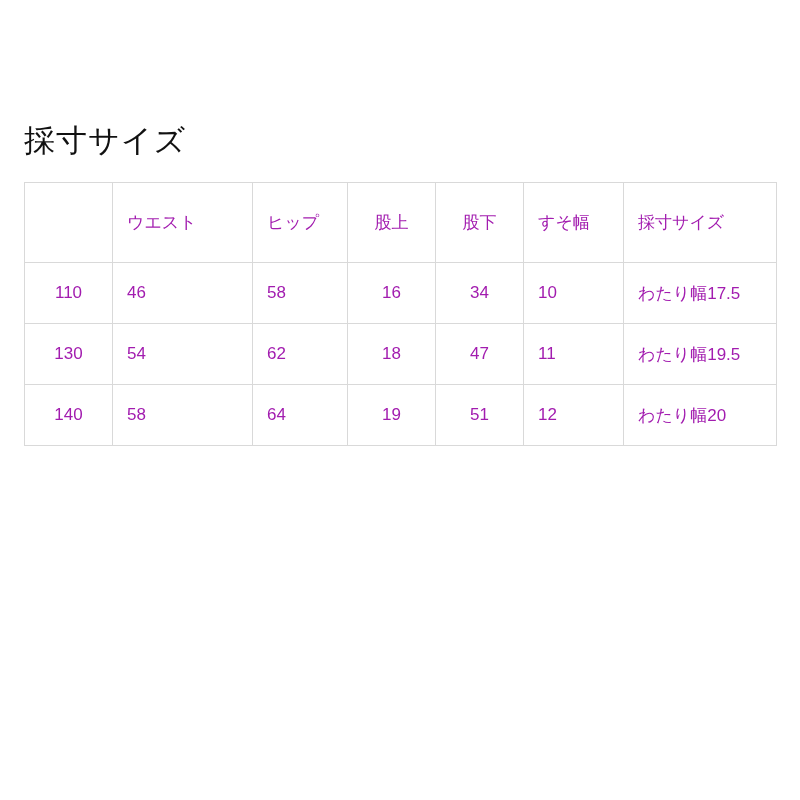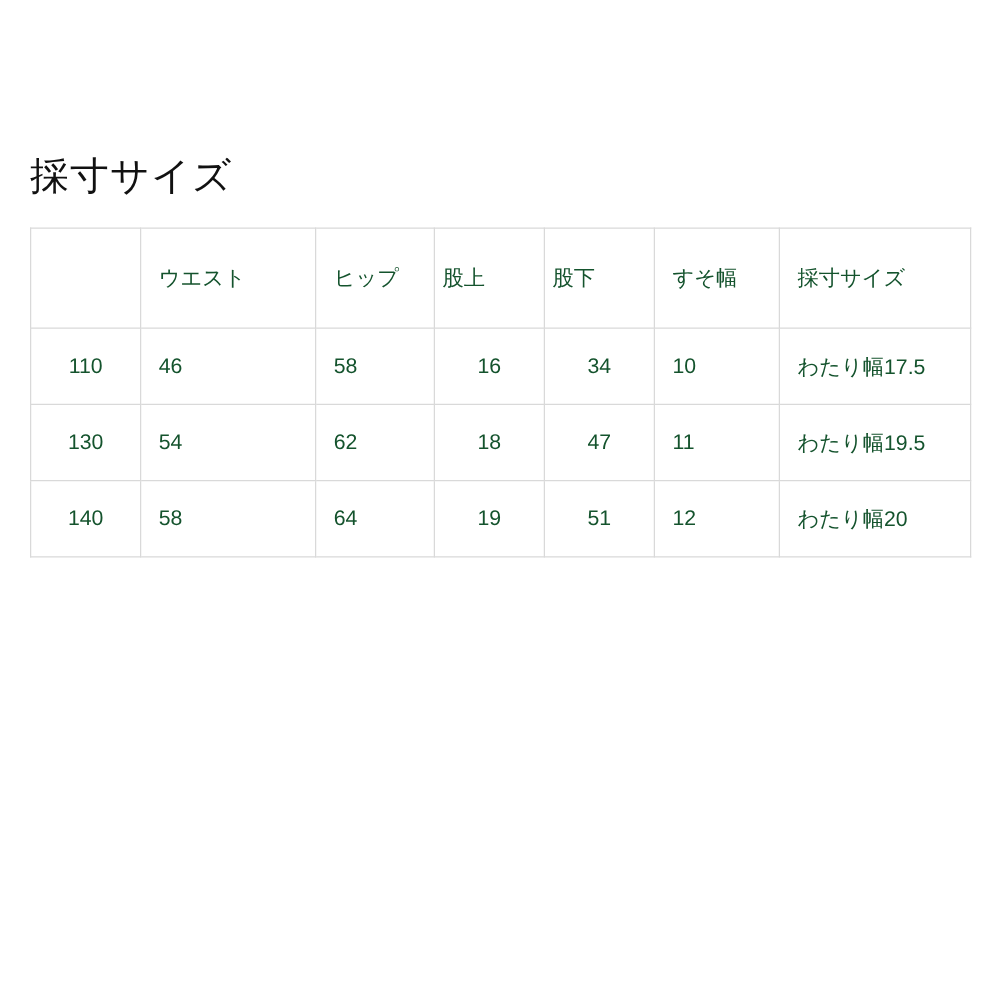--- a/index.html
+++ b/index.html
@@ -32,21 +32,21 @@
     line-height: 1.2;
   }
   .size-table {
     position: absolute;
     left: 24px;
     top: 182px;
     width: 752px;
     border-collapse: collapse;
     table-layout: fixed;
     font-size: 17px;
-    color: #14532d;
+    color: #a21caf;
   }
   .size-table td, .size-table th {
     border: 1px solid #d9d9d9;
     padding: 0 14px;
     height: 61px;
     font-weight: 400;
     text-align: left;
     vertical-align: middle;
     box-sizing: border-box;
   }
@@ -63,20 +63,21 @@
 
   .size-table td.rowhead {
     text-align: center;
     padding: 0 8px;
   }
   .size-table td.num-center {
     text-align: center;
     padding: 0 8px;
   }
   .size-table th.center {
+    text-align: center;
     padding: 12px 6px;
   }
   .note {
     position: absolute;
     left: 24px;
     top: 673px;
     font-size: 17px;
     color: #1a1a1a;
     letter-spacing: 0.5px;
   }

